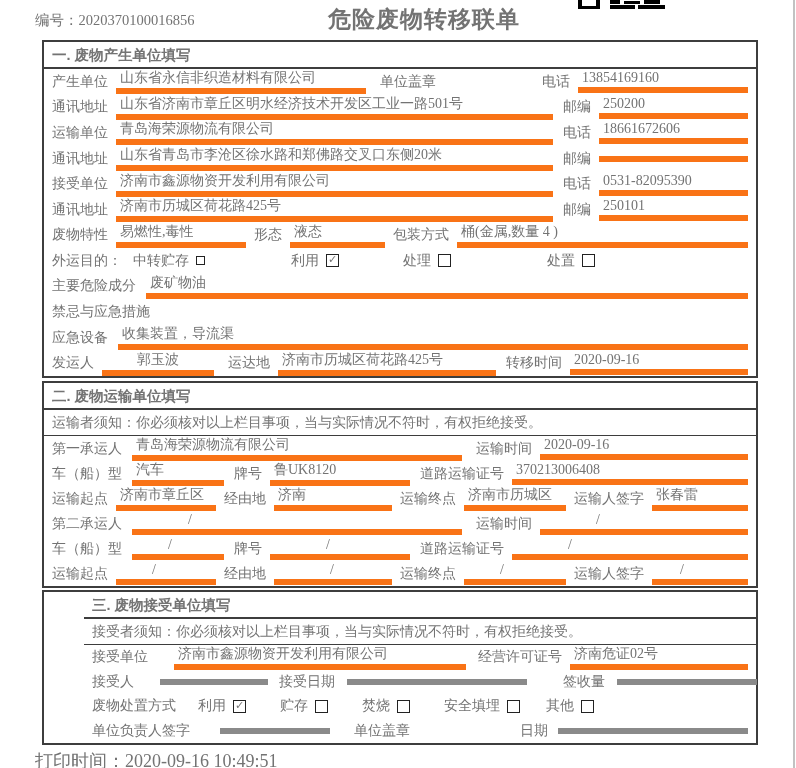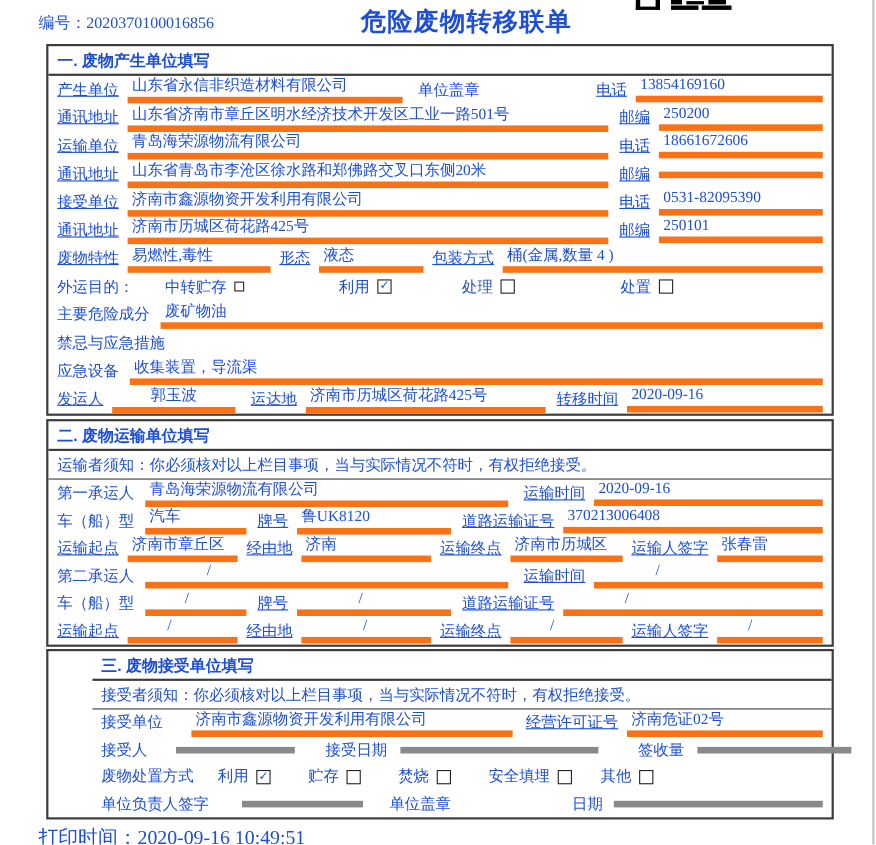--- a/index.html
+++ b/index.html
@@ -1,17 +1,17 @@
 <!DOCTYPE html>
 <html><head>
 <meta charset="utf-8">
 <style>
   html,body{margin:0;padding:0;background:#fff;}
   .page{position:relative;width:796px;height:768px;background:#ffffff;overflow:hidden;
-        font-family:"Liberation Serif","DejaVu Serif",serif;color:#1d4ed8;font-size:14px;}
+        font-family:"Liberation Serif","DejaVu Serif",serif;color:#737373;font-size:14px;}
   .serial{position:absolute;left:35px;top:11px;font-size:14.5px;white-space:nowrap;}
   .title{position:absolute;left:328px;top:4px;font-size:23px;font-weight:bold;
          font-family:"Liberation Sans","DejaVu Sans",sans-serif;letter-spacing:1px;white-space:nowrap;}
   .qr{position:absolute;left:578px;top:0;width:92px;height:10px;}
   .qr div{position:absolute;background:#000;}
   .qr .q1{left:0;top:0;width:22px;height:9px;background:transparent;
           border-left:4px solid #000;border-right:4px solid #000;border-bottom:3px solid #000;box-sizing:border-box;}
   .qr .q2{left:32px;top:0;width:10px;height:4px;}
   .qr .q3{left:46px;top:1px;width:16px;height:3px;}
   .qr .q4{left:66px;top:0;width:16px;height:4px;}
@@ -28,24 +28,24 @@
               font-family:"Liberation Sans","DejaVu Sans",sans-serif;border-bottom:2px solid #3d3d3d;}
   .notice{flex:0 0 auto;padding:4px 8px 3px;border-bottom:1.5px solid #3d3d3d;}
   .row{flex:1 1 0;display:flex;align-items:center;padding:0 8px;white-space:nowrap;min-height:0;}
   .lbl{flex:0 0 auto;}
   .u{border-bottom:6px solid #f97316;padding:0 4px 1px;box-sizing:border-box;overflow:hidden;flex:0 0 auto;}
   .uf{flex:1 1 auto;}
   .u.g{border-bottom-color:#8a8a8a;}
   .ctr{text-align:center;}
   .p28{padding-left:28px;} .p36{padding-left:36px;} .p56{padding-left:56px;}
   .ml8{margin-left:8px;} .ml10{margin-left:10px;} .ml12{margin-left:12px;} .ml14{margin-left:14px;}
-  .ml16{margin-left:28px;font-family:Liberation Mono, monospace;} .ml22{margin-left:22px;} .ml24{margin-left:24px;}
+  .ml16{margin-left:11px;font-family:Liberation Mono, monospace;} .ml22{margin-left:22px;} .ml24{margin-left:24px;}
   .ml26{margin-left:26px;} .ml34{margin-left:34px;} .ml36{margin-left:36px;}
   .ml64{margin-left:64px;} .ml86{margin-left:86px;} .ml96{margin-left:96px;} .ml110{margin-left:110px;}
-  .mr8{margin-right:8px;text-decoration:underline;} .mr10{margin-right:10px;} .mr12{margin-right:12px;}
+  .mr8{margin-right:8px;} .mr10{margin-right:10px;} .mr12{margin-right:12px;}
   .mr18{margin-right:18px;} .mr26{margin-right:26px;} .mr30{margin-right:30px;}
   .cb{flex:0 0 auto;width:13px;height:13px;border:1.5px solid #222;box-sizing:border-box;
       margin-left:7px;font-size:11px;line-height:10px;text-align:center;
       font-family:"DejaVu Sans",sans-serif;display:inline-block;}
   .cb.sm{width:9px;height:9px;}
   .footer{position:absolute;left:35px;top:749px;font-size:18px;white-space:nowrap;}
 </style>
 </head>
 <body>
 

